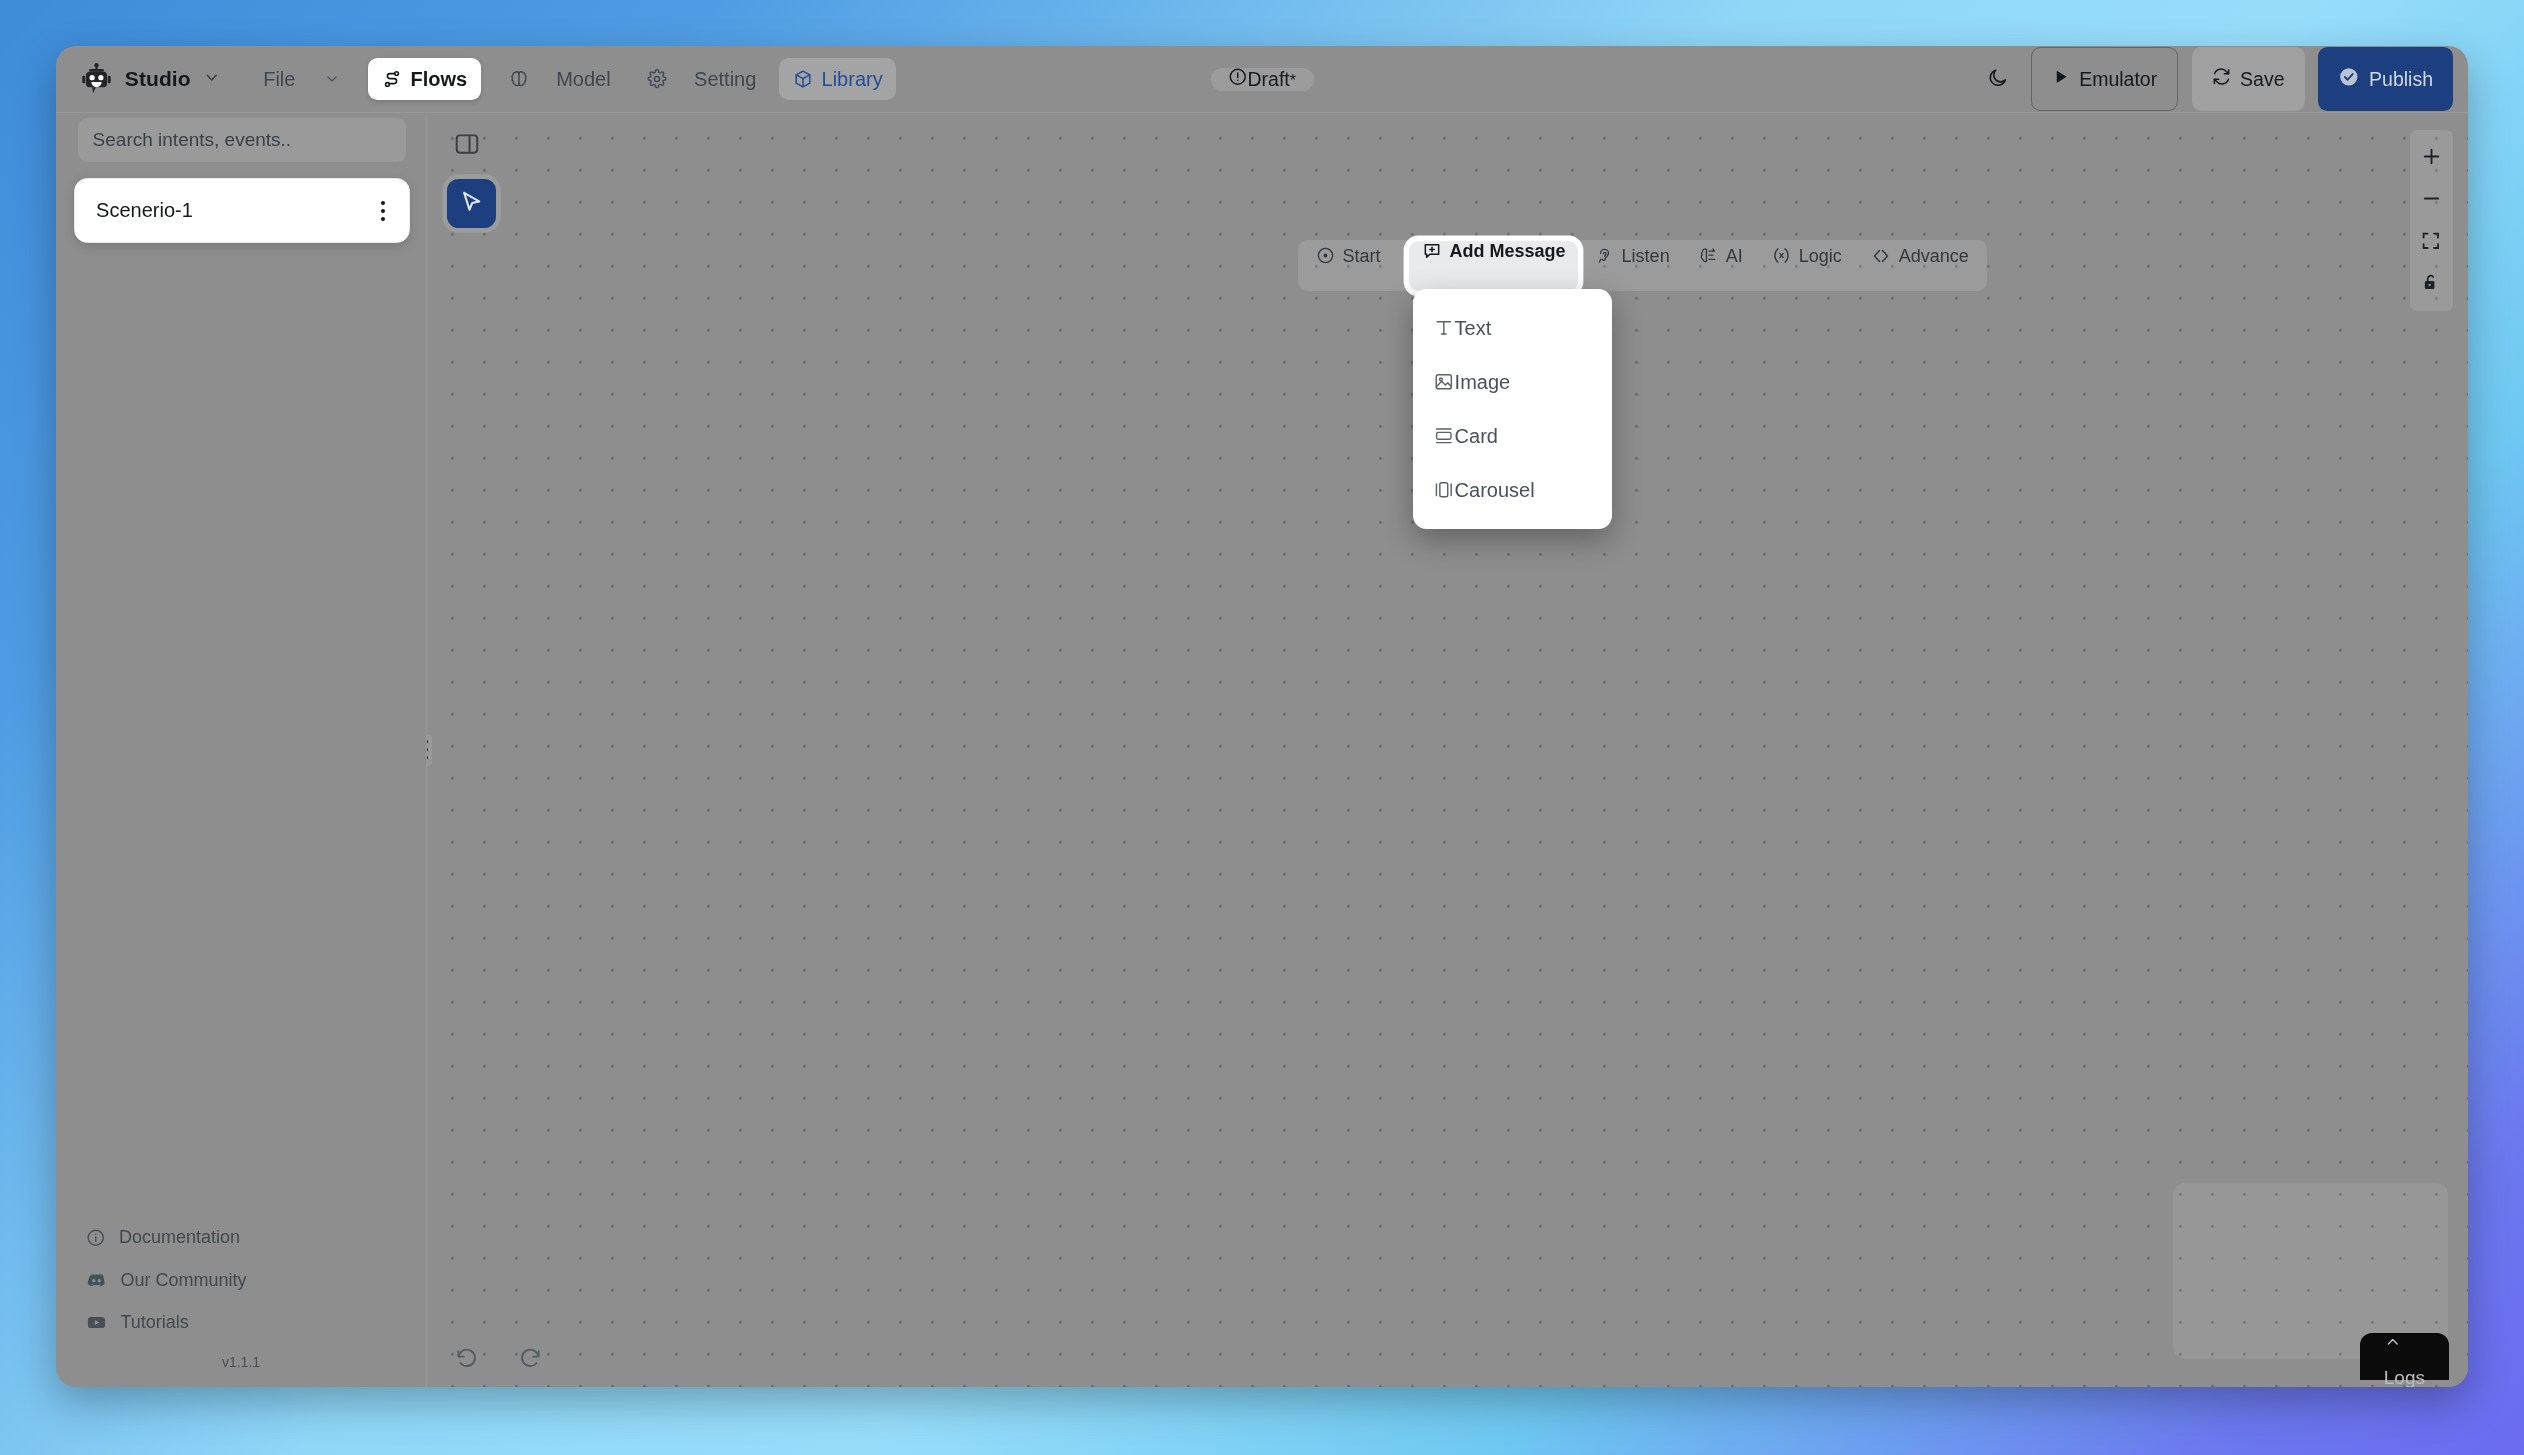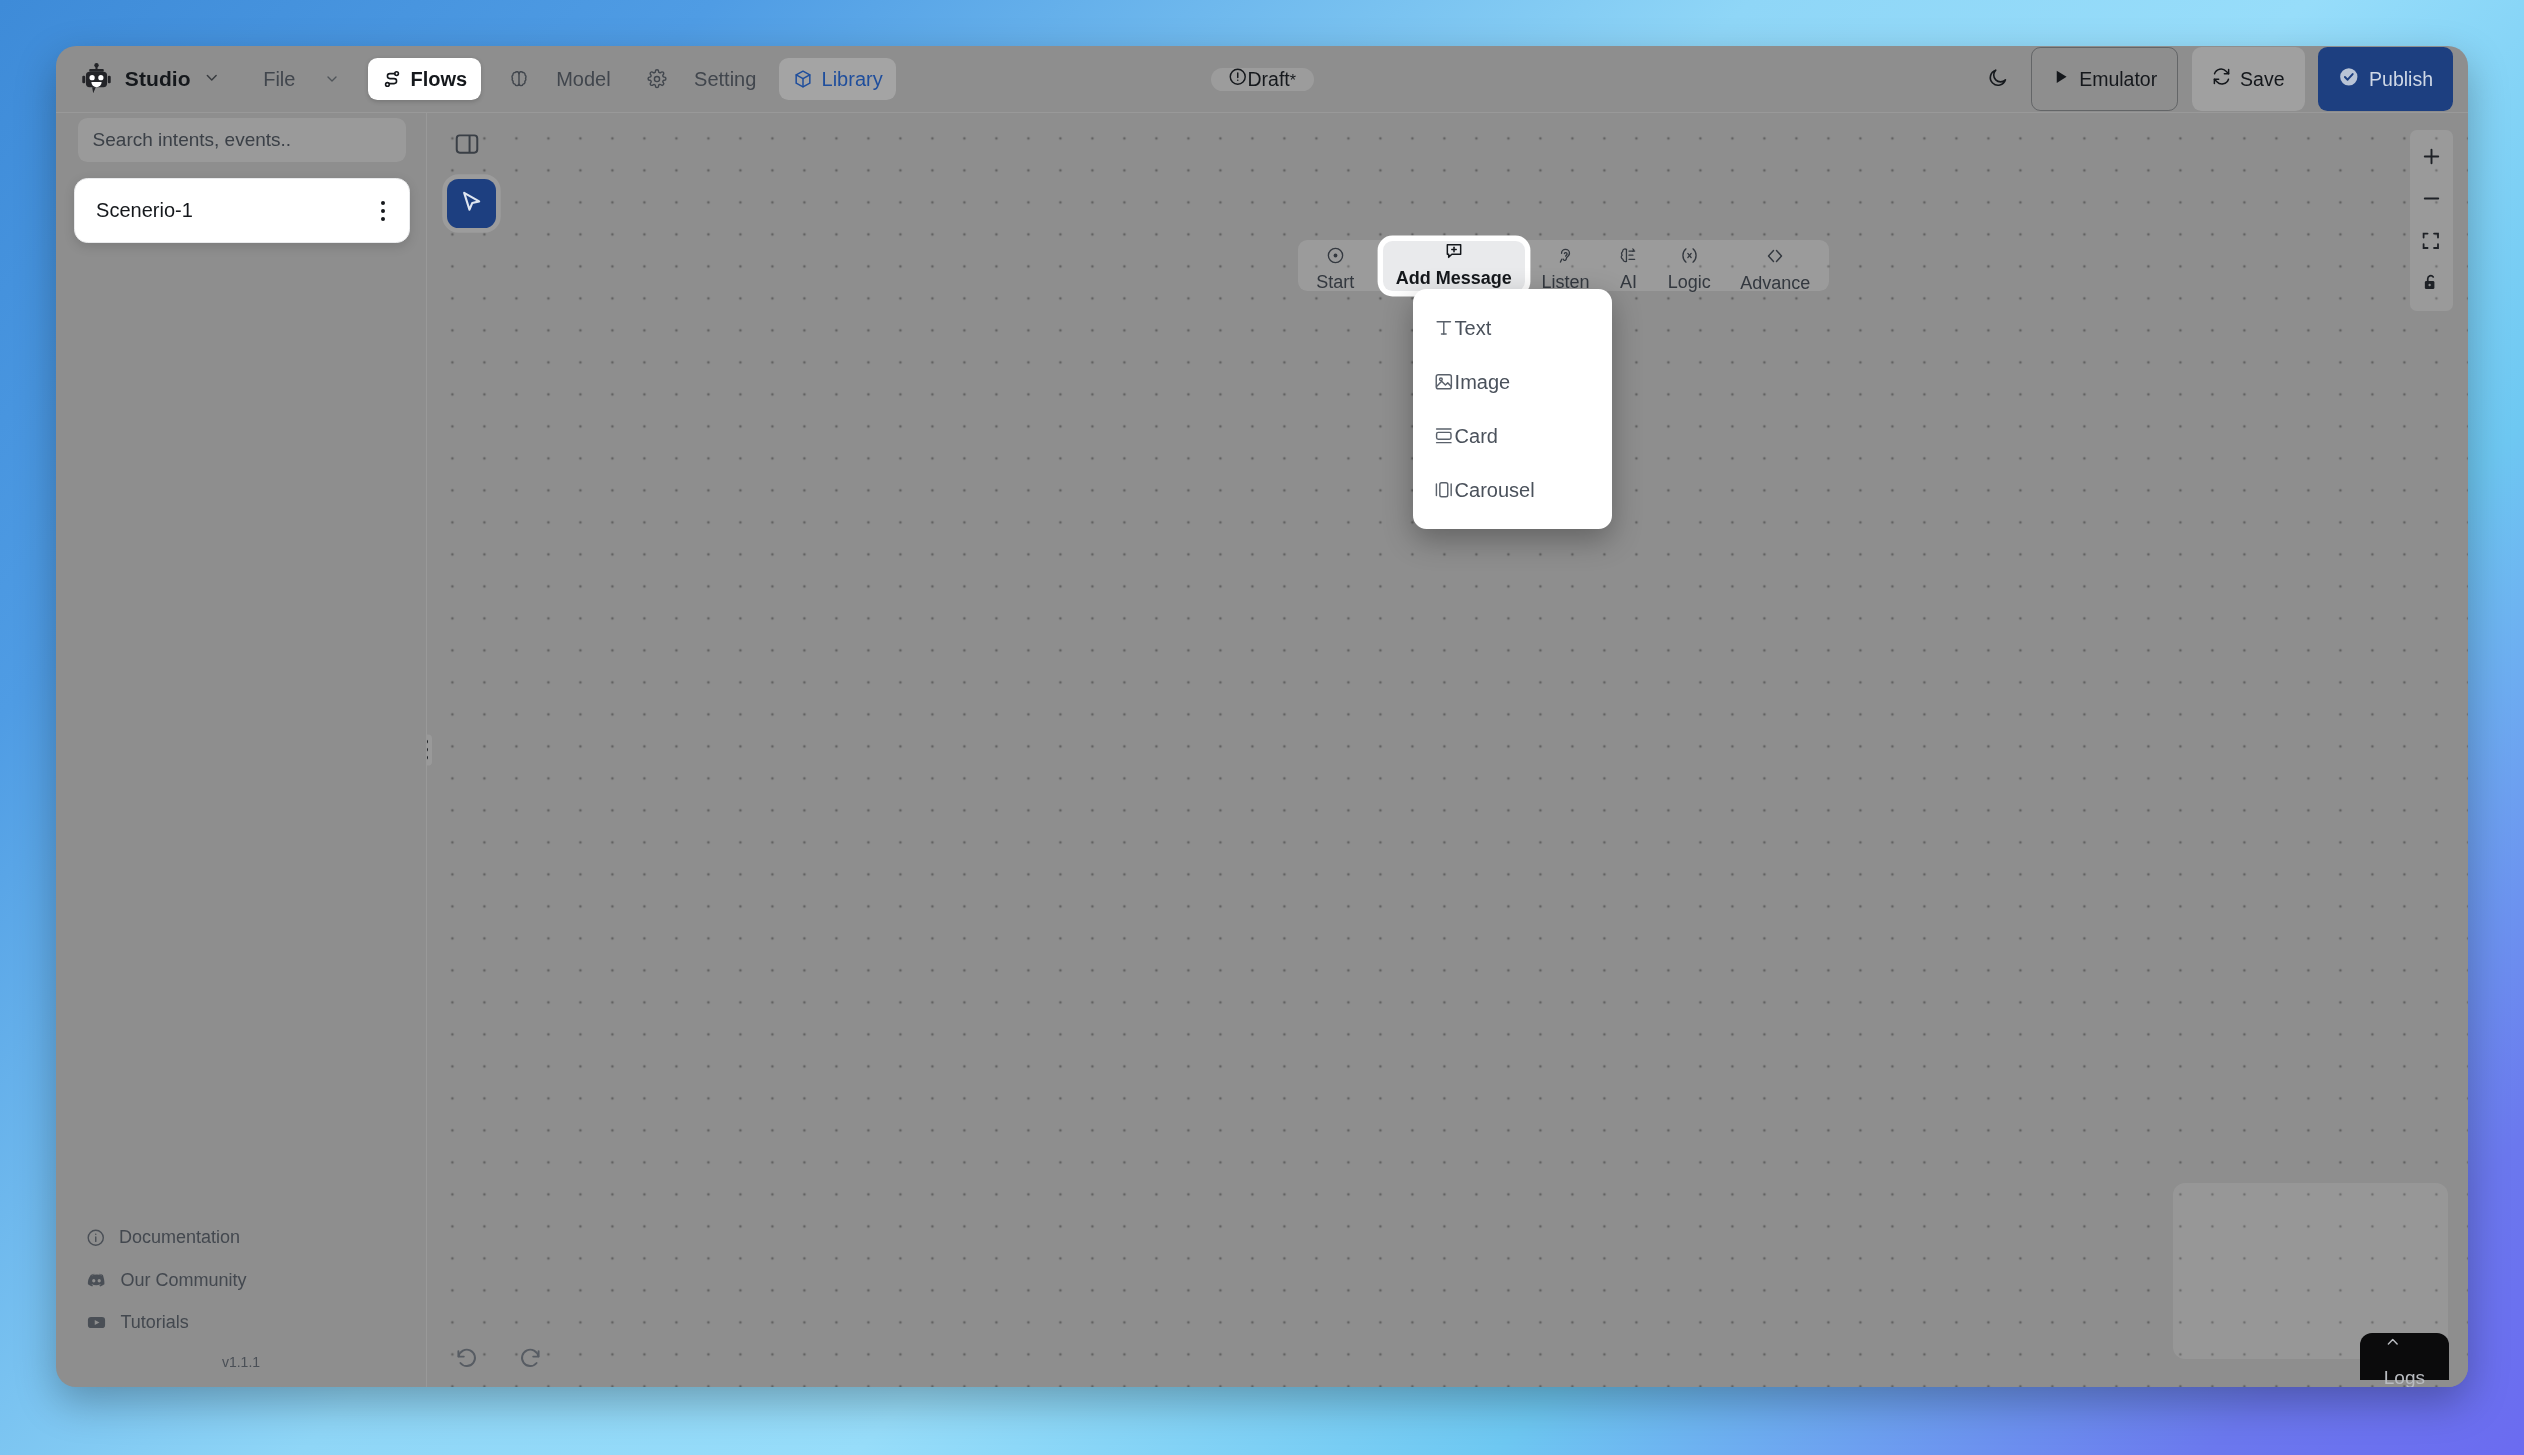--- a/index.html
+++ b/index.html
@@ -286,30 +286,28 @@
     display: flex;
     align-items: center;
     gap: 4px;
     background: rgba(255,255,255,.12);
     border-radius: 9.4px;
     padding: 0 5.4px;
     z-index: 30;
   }
   .tool-item {
     display: flex;
-    align-items: center;
     gap: 7.4px;
     height: 40px;
     padding: 0 12.8px;
     border-radius: 7.4px;
     font-size: 18px;
     color: #33383f;
     cursor: pointer;
     white-space: nowrap;
-    flex-direction: column;
   }
   .tool-item svg { display:block; flex:0 0 auto; }
   .tool-item.is-open {
     background: #e9eaec;
     color: #15181c;
     font-weight: 600;
     height: 50px;
     border-radius: 9.4px;
     box-shadow: 0 0 0 5.4px #ffffff;
     margin-left: 12px;

